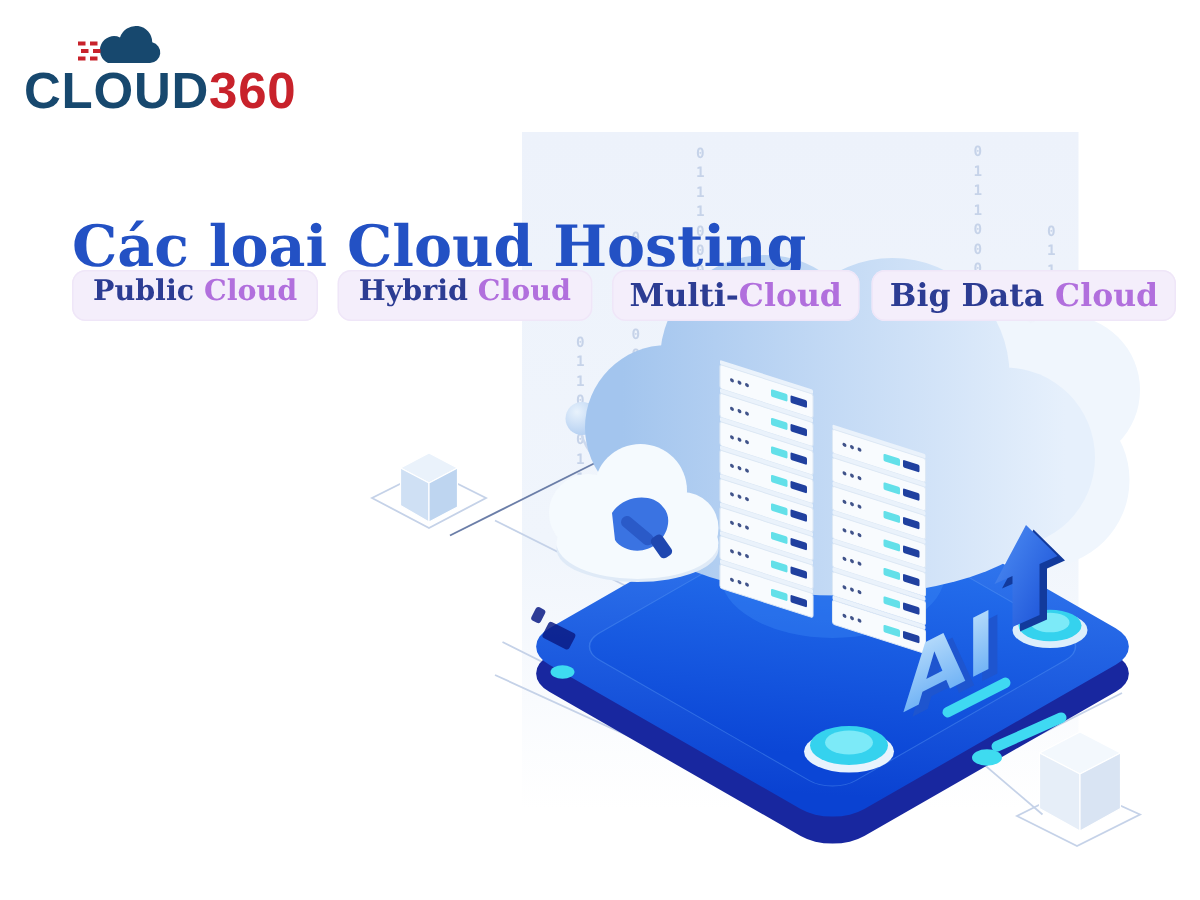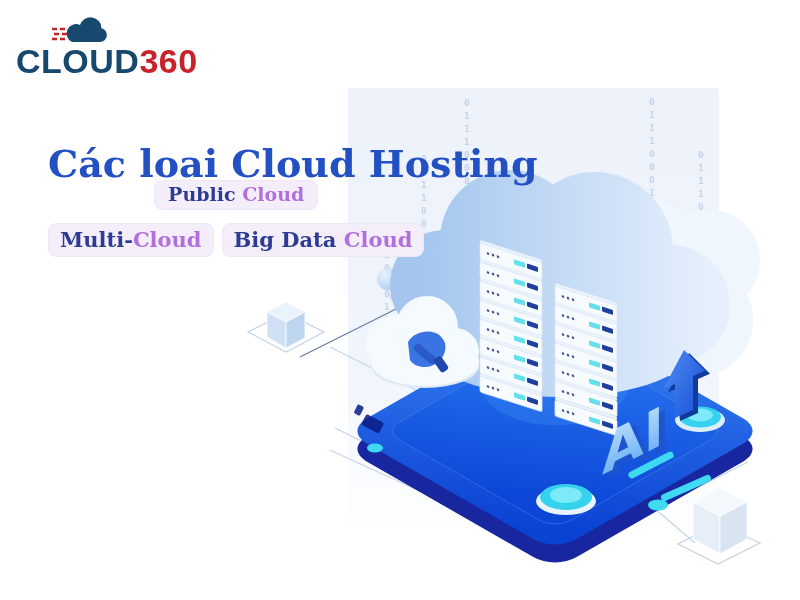--- a/index.html
+++ b/index.html
@@ -8,21 +8,21 @@
   
   .brand{position:absolute;left:16px;top:12px;}
   .brand-icon{position:absolute;left:36px;top:2px;}
   .brand-text{position:absolute;left:0;top:30px;font-family:"Liberation Sans",sans-serif;
               font-weight:bold;font-size:34px;letter-spacing:.5px;white-space:nowrap;}
   .brand-cloud{color:#17486e;} .brand-360{color:#c8222b;}
   
   .page-title{position:absolute;left:48px;top:116px;font-size:38px;font-weight:bold;
               color:#2351c4;white-space:nowrap;}
   
-  .pill-rows{position:absolute;left:48px;top:180px;display:flex;flex-direction:column;gap:13px;align-items:center;}
+  .pill-rows{position:absolute;left:48px;top:180px;display:flex;gap:13px;}
   .pill-row{display:flex;gap:8px;}
   .pill{background:#f4eefb;border-radius:9px;white-space:nowrap;font-weight:bold;
         box-shadow:0 0 0 1px #efe6f8 inset;}
   .pill.lg{font-size:19px;padding:3px 14px 5px;}
   .pill.sm{font-size:21px;padding:4px 12px 5px;}
   .p-dark{color:#2c3c93;} .p-accent{color:#b16fdd;}
   
   .panel{position:absolute;left:348px;top:88px;width:371px;height:452px;z-index:0;
          background:linear-gradient(180deg,#edf2fb 0%,#f0f5fc 60%,rgba(243,248,253,0) 100%);}
   .binary-layer{position:absolute;left:0;top:0;width:800px;height:600px;z-index:1;pointer-events:none;}
@@ -379,20 +379,23 @@
       </div>
     </div>
 
     <h1 class="page-title">Các loại Cloud Hosting</h1>
 
     <div class="pill-rows">
         <div class="pill-row">
           <div class="pill lg"><span class="p-dark">Public</span> <span class="p-accent">Cloud</span></div>
         </div>
         <div class="pill-row">
+          <div class="pill lg"><span class="p-dark">Hybrid</span> <span class="p-accent">Cloud</span></div>
+        </div>
+        <div class="pill-row">
           <div class="pill sm"><span class="p-dark">Multi-</span><span class="p-accent">Cloud</span></div>
           <div class="pill sm"><span class="p-dark">Big Data</span> <span class="p-accent">Cloud</span></div>
         </div>
         <div class="pill-row">
         </div>
       </div>
   </div>
 </div>
 
 </body></html>

